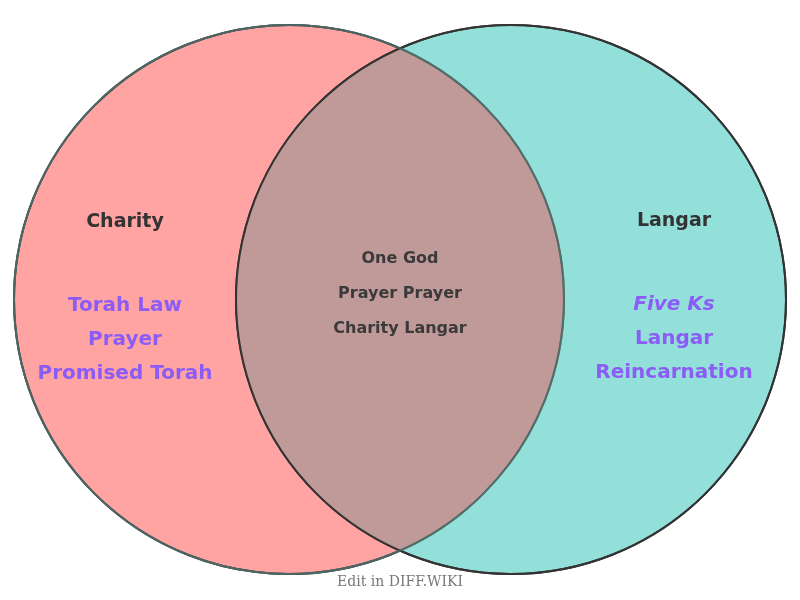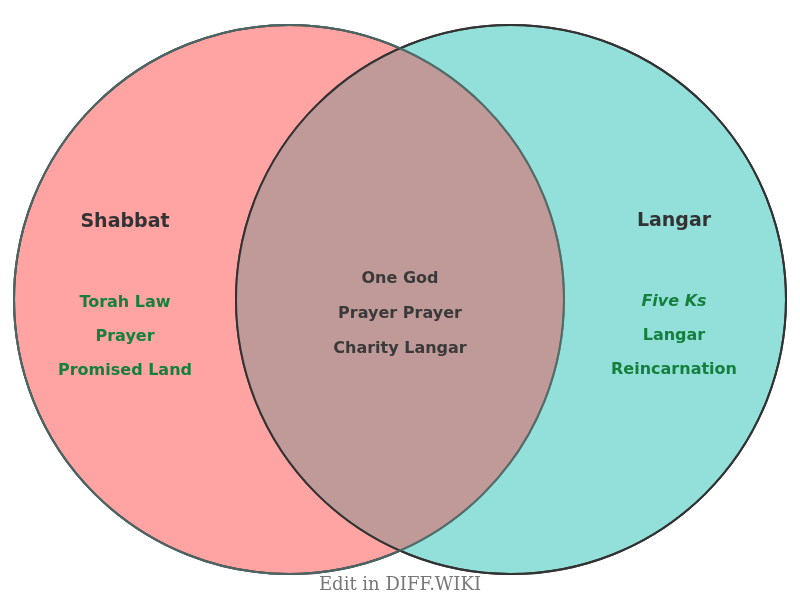--- a/index.html
+++ b/index.html
@@ -1,45 +1,45 @@
 <!DOCTYPE html>
 <html><head>
 <meta charset="utf-8">
 <style>
   html, body { margin: 0; padding: 0; background: #ffffff; }
   body { width: 800px; height: 600px; position: relative; overflow: hidden; font-family: "DejaVu Sans", sans-serif; }
   svg.venn { position: absolute; left: 0; top: 0; }
   .label { position: absolute; transform: translateX(-50%); white-space: nowrap; font-weight: bold; }
   .title { font-size: 19px; color: #333333; }
-  .item { font-size: 16px; color: #15803d; }
-  .shared { font-size: 16px; color: #3a3a3a; margin-top: 20px; }
-  .footer { position: absolute; left: 400px; top: 573px; transform: translateX(-50%); font-family: "DejaVu Serif", serif; font-size: 18px; color: #777777; white-space: nowrap; }
+  .item { font-size: 20px; color: #8b5cf6; }
+  .shared { font-size: 16px; color: #3a3a3a; }
+  .footer { position: absolute; left: 400px; top: 573px; transform: translateX(-50%); font-family: "DejaVu Serif", serif; font-size: 14px; color: #777777; white-space: nowrap; }
 </style>
 </head>
 <body>
 
 <svg class="venn" width="800" height="600" viewBox="0 0 800 600">
   <defs>
     <clipPath id="clipLeft">
       <ellipse cx="289" cy="299.5" rx="275" ry="274.5"></ellipse>
     </clipPath>
   </defs>
   <ellipse cx="289" cy="299.5" rx="275" ry="274.5" fill="#ffa3a3" stroke="#333333" stroke-width="2"></ellipse>
   <ellipse cx="511" cy="299.5" rx="275" ry="274.5" fill="#93e0da" stroke="#333333" stroke-width="2"></ellipse>
   <ellipse cx="511" cy="299.5" rx="275" ry="274.5" fill="#c09a98" clip-path="url(#clipLeft)"></ellipse>
   <ellipse cx="289" cy="299.5" rx="275" ry="274.5" fill="none" stroke="#555555" stroke-opacity="0.8" stroke-width="2" clip-path="url(#clipRightOnly)"></ellipse>
   <path d="" fill="none"></path>
   <ellipse cx="511" cy="299.5" rx="275" ry="274.5" fill="none" stroke="#333333" stroke-width="2"></ellipse>
   <ellipse cx="289" cy="299.5" rx="275" ry="274.5" fill="none" stroke="#4a6e6a" stroke-opacity="0.75" stroke-width="2"></ellipse>
 </svg>
 
-<div class="label title" style="left:125px; top:209px;">Shabbat</div>
+<div class="label title" style="left:125px; top:209px;">Charity</div>
 <div class="label item" style="left:125px; top:292px;">Torah Law</div>
 <div class="label item" style="left:125px; top:326px;">Prayer</div>
-<div class="label item" style="left:125px; top:360px;">Promised Land</div>
+<div class="label item" style="left:125px; top:360px;">Promised Torah</div>
 
 <div class="label shared" style="left:400px; top:248px;">One God</div>
 <div class="label shared" style="left:400px; top:283px;">Prayer Prayer</div>
 <div class="label shared" style="left:400px; top:318px;">Charity Langar</div>
 
 <div class="label title" style="left:674px; top:208px;">Langar</div>
 <div class="label item" style="left:674px; top:291px;font-style:italic;">Five Ks</div>
 <div class="label item" style="left:674px; top:325px;text-align:right;">Langar</div>
 <div class="label item" style="left:674px; top:359px;">Reincarnation</div>
 

